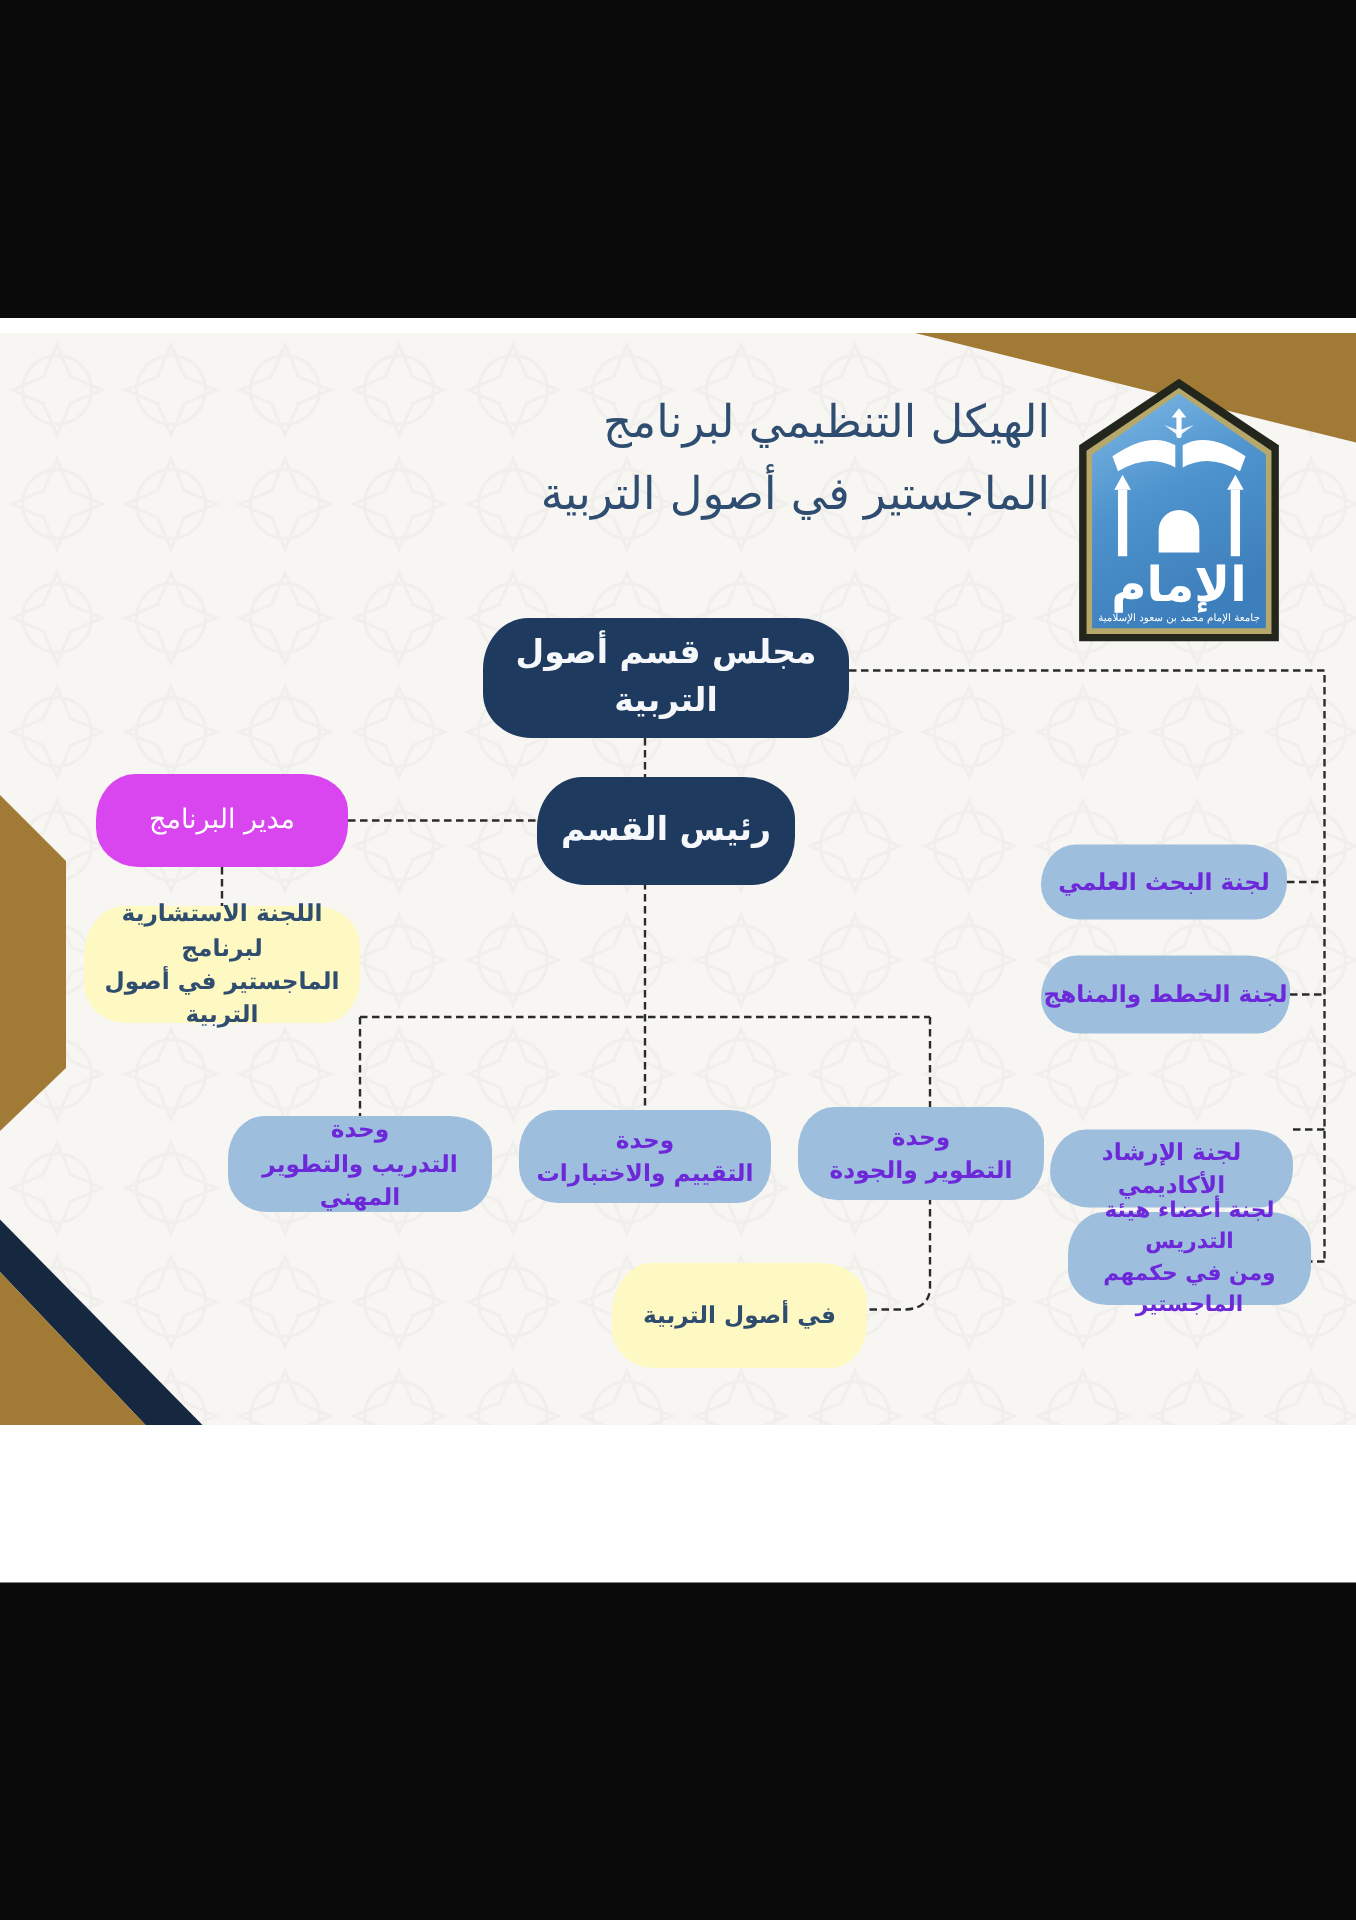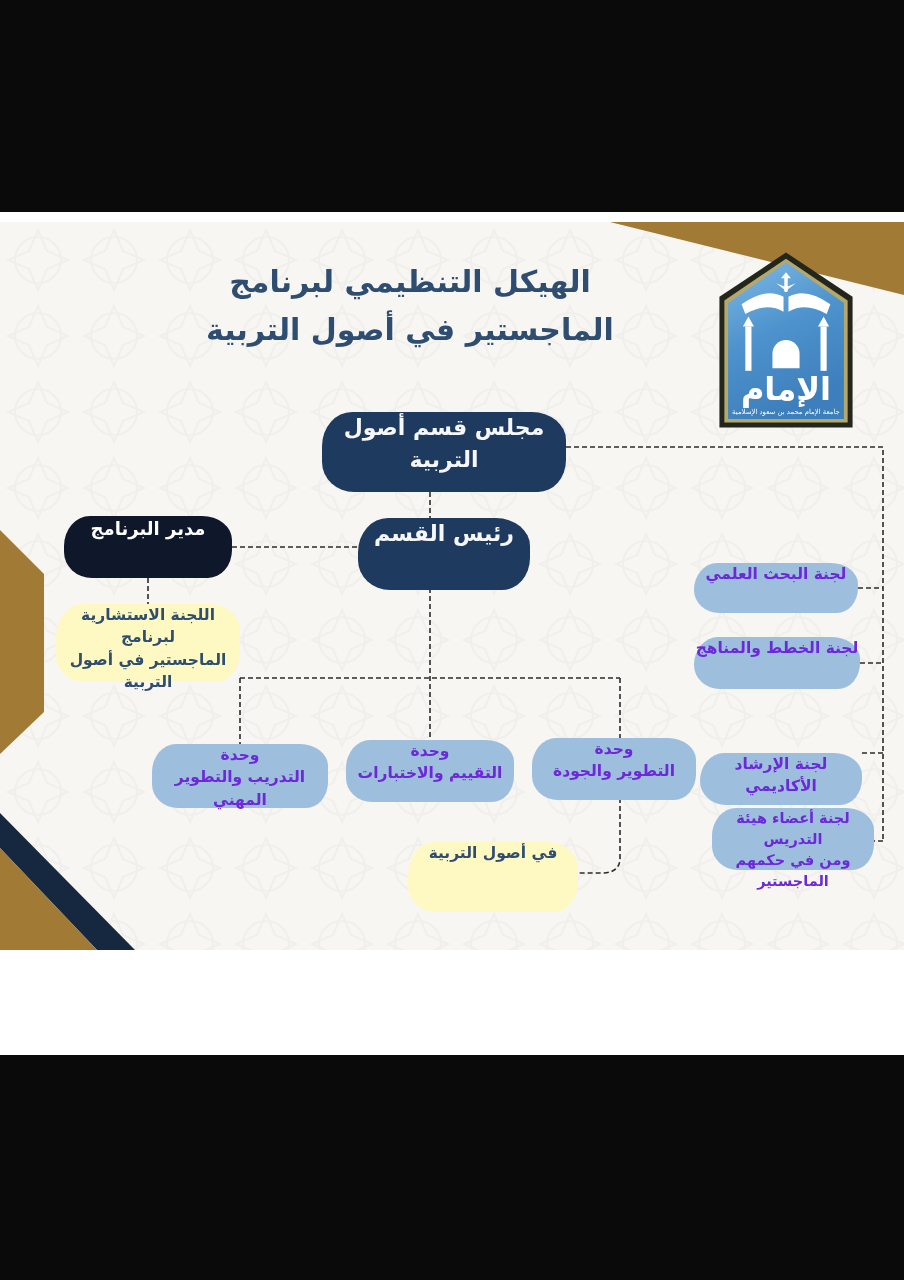--- a/index.html
+++ b/index.html
@@ -2,33 +2,33 @@
 <html lang="ar"><head>
 <meta charset="utf-8">
 <style>
   html,body{margin:0;padding:0;}
   body{width:904px;height:1280px;position:relative;background:#0a0a0a;overflow:hidden;
        font-family:"DejaVu Sans",sans-serif;}
   .white-frame{position:absolute;left:0;top:212px;width:904px;height:843px;background:#ffffff;}
   .slide{position:absolute;left:0;top:222px;width:904px;height:728px;background:#f7f6f3;overflow:hidden;}
   .layer{position:absolute;left:0;top:0;width:100%;height:100%;}
   
-  .node{position:absolute;display:flex;flex-direction:column;align-items:center;justify-content:flex-start;
+  .node{position:absolute;display:flex;flex-direction:column;align-items:center;justify-content:center;
         text-align:center;direction:rtl;z-index:6;line-height:1.45;}
   .navy{background:#1e3a5f;color:#f5f7fa;font-weight:700;
         border-radius:30px 34px 28px 32px / 34px 28px 32px 30px;}
   .blue{background:#9dbedd;color:#6d28d9;font-weight:700;
         border-radius:24px 28px 22px 26px / 28px 22px 26px 24px;}
-  .lightblue{background:#0f172a;color:#ffffff;font-weight:700;
+  .lightblue{background:#d946ef;color:#ffffff;font-weight:400;
         border-radius:26px 30px 24px 28px / 30px 24px 28px 26px;}
   .grayblue{background:#fef9c3;color:#2f4d6e;font-weight:600;
         border-radius:26px 30px 24px 28px / 34px 26px 30px 26px;}
   .t22{font-size:22px;} .t18{font-size:18px;} .t15{font-size:15.5px;} .t14{font-size:14.5px;}
-  .title-block{position:absolute;left:120px;top:258px;width:580px;text-align:center;direction:rtl;
-        color:#2e4d71;font-size:30px;font-weight:700;line-height:1.6;z-index:6;letter-spacing:0;}
+  .title-block{position:absolute;left:120px;top:258px;width:580px;text-align:right;direction:rtl;
+        color:#2e4d71;font-size:30px;font-weight:400;line-height:1.6;z-index:6;letter-spacing:0;}
   .logo-wrap{position:absolute;left:712px;top:250px;width:148px;height:180px;z-index:7;}
 </style>
 </head>
 <body>
 
 <div class="white-frame"></div>
 
 <div class="slide">
 
   <svg class="layer" width="904" height="728" viewBox="0 0 904 728">

